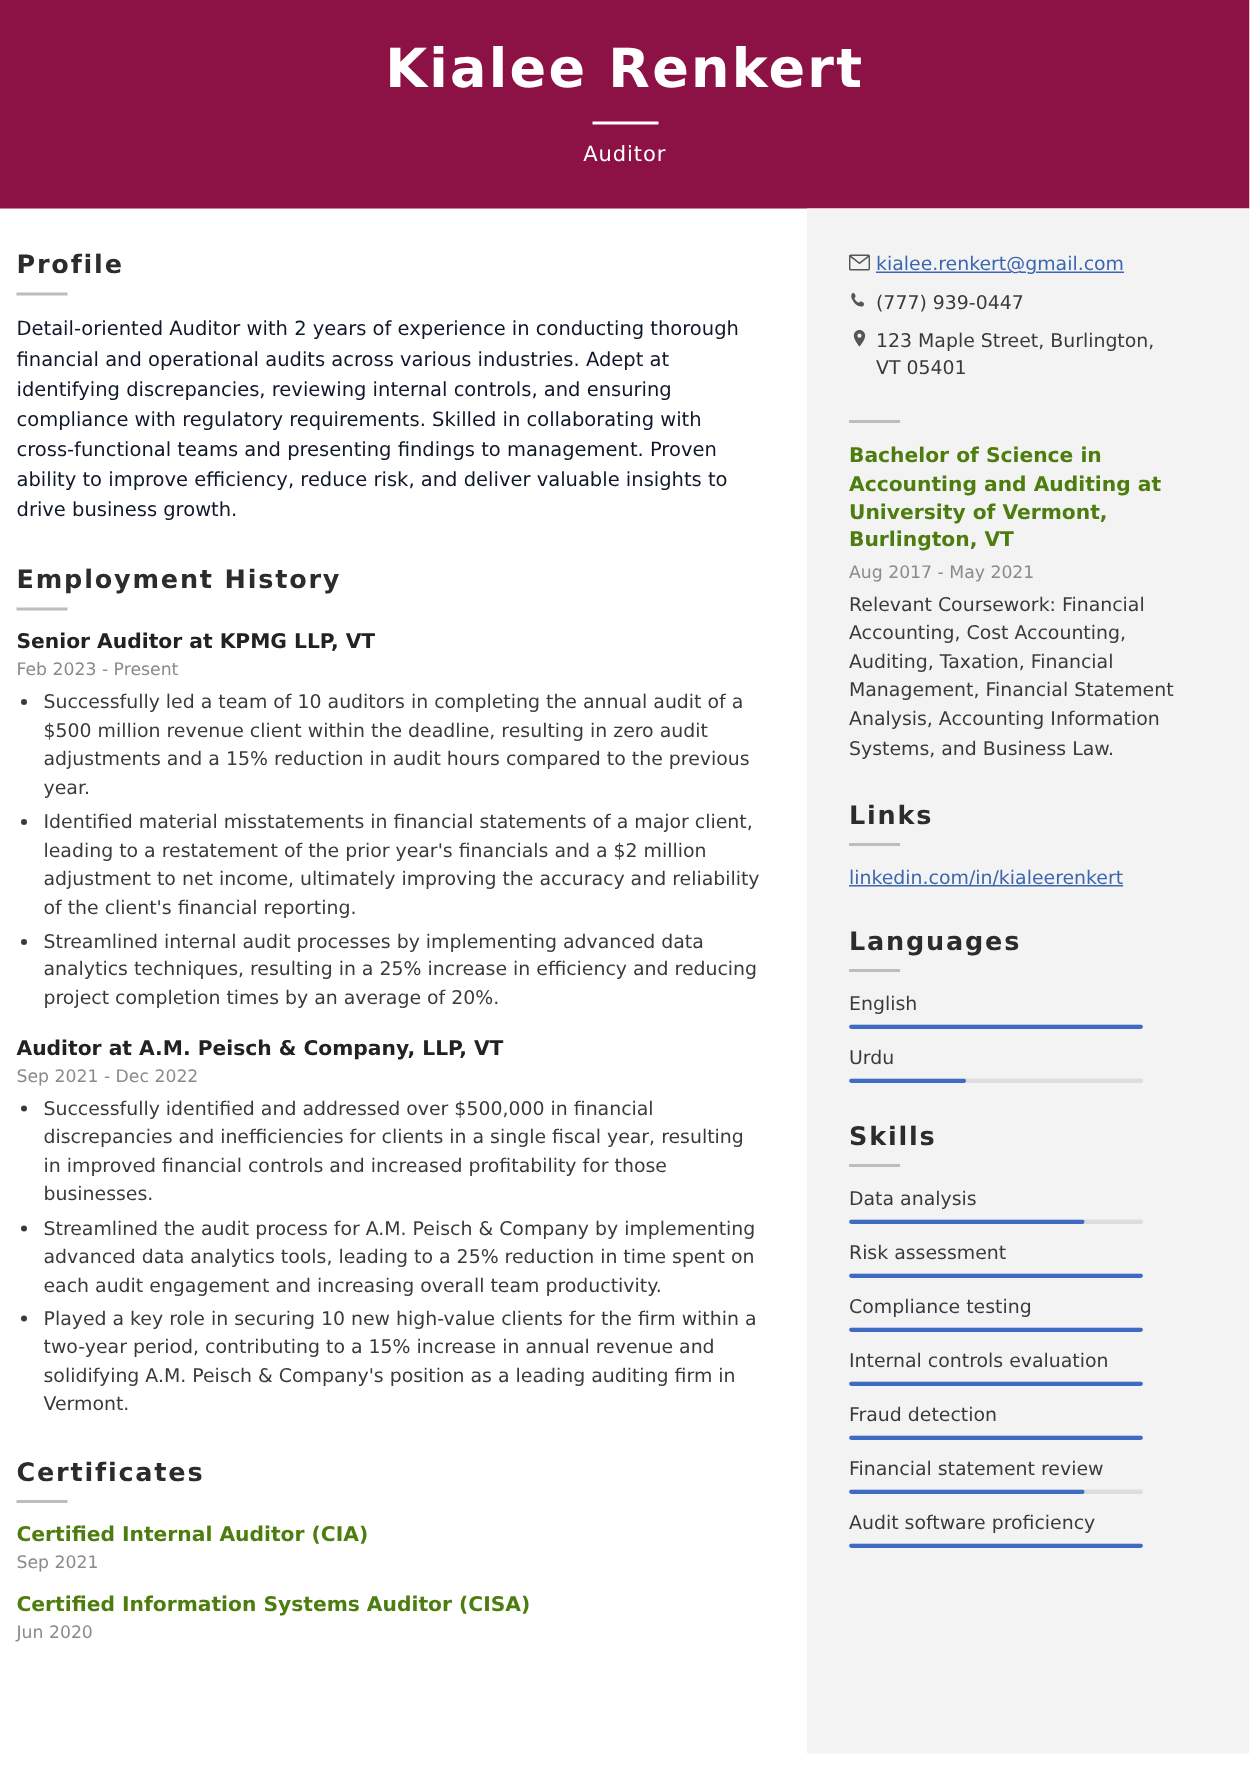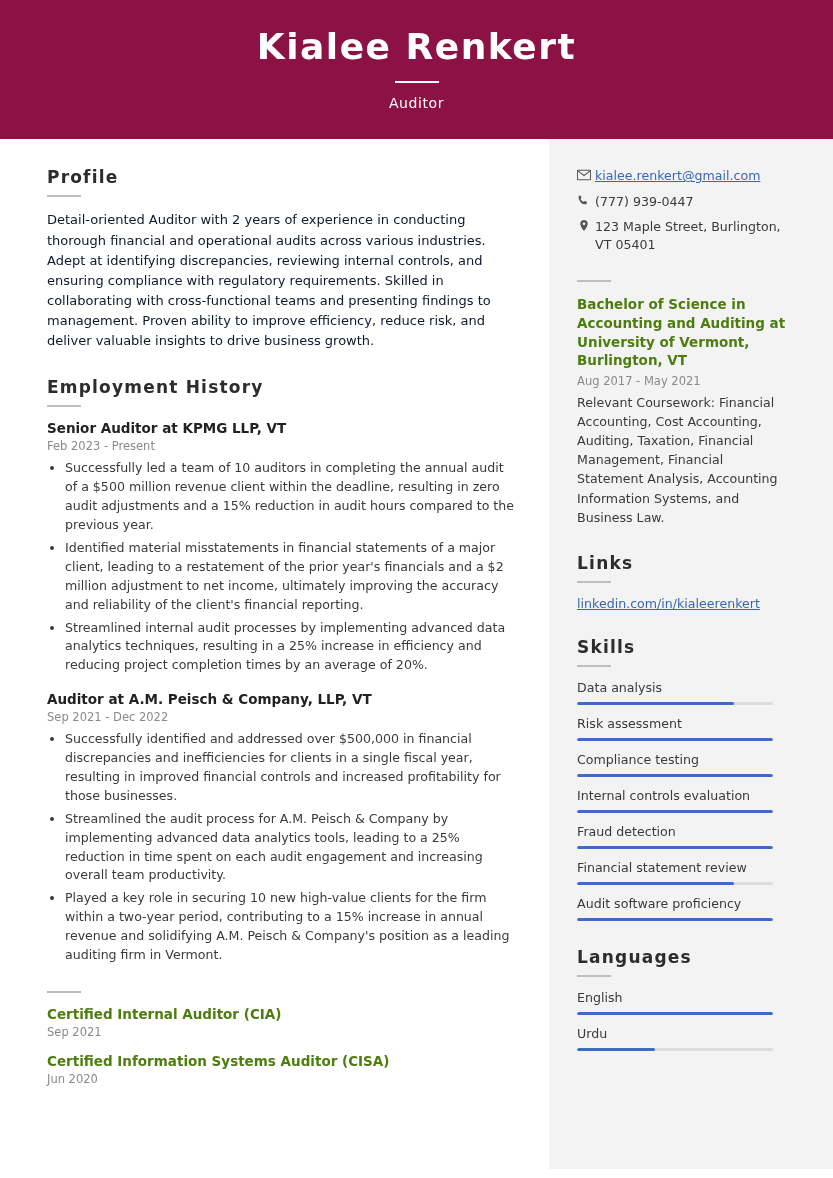--- a/index.html
+++ b/index.html
@@ -42,21 +42,20 @@
     letter-spacing: 0.6px;
   }
   
   .body {
     display: flex;
     align-items: stretch;
   }
   .main {
     width: 538px;
     padding: 28px 30px 30px 11px;
-    margin-left: 36px;
   }
   .side {
     width: 295px;
     background: #f3f3f3;
     padding: 28px 46px 40px 28px;
     min-height: 1030px;
   }
   
   .sec-title {
     font-size: 17px;
@@ -220,20 +219,21 @@
           <div class="job-date">Sep 2021 - Dec 2022</div>
           <ul class="bullets">
             <li>Successfully identified and addressed over $500,000 in financial discrepancies and inefficiencies for clients in a single fiscal year, resulting in improved financial controls and increased profitability for those businesses.</li>
             <li>Streamlined the audit process for A.M. Peisch &amp; Company by implementing advanced data analytics tools, leading to a 25% reduction in time spent on each audit engagement and increasing overall team productivity.</li>
             <li>Played a key role in securing 10 new high-value clients for the firm within a two-year period, contributing to a 15% increase in annual revenue and solidifying A.M. Peisch &amp; Company's position as a leading auditing firm in Vermont.</li>
           </ul>
         </div>
       </div>
 
       <div class="section">
+        <div class="sec-title">Certificates</div>
         <div class="sec-rule"></div>
 
         <div class="cert">
           <div class="cert-title">Certified Internal Auditor (CIA)</div>
           <div class="cert-date">Sep 2021</div>
         </div>
         <div class="cert">
           <div class="cert-title">Certified Information Systems Auditor (CISA)</div>
           <div class="cert-date">Jun 2020</div>
         </div>
@@ -279,20 +279,38 @@
         <div class="edu-desc">Relevant Coursework: Financial Accounting, Cost Accounting, Auditing, Taxation, Financial Management, Financial Statement Analysis, Accounting Information Systems, and Business Law.</div>
       </div>
 
       <div class="section">
         <div class="sec-title">Links</div>
         <div class="sec-rule"></div>
         <a class="link-item" href="#">linkedin.com/in/kialeerenkert</a>
       </div>
 
       <div class="section">
+        <div class="sec-title">Languages</div>
+        <div class="sec-rule"></div>
+
+        <div class="skill">
+          <div class="skill-label">English</div>
+          <div class="bar-track">
+              <div class="bar-fill" style="width: 100%;"></div>
+            </div>
+        </div>
+        <div class="skill">
+          <div class="skill-label">Urdu</div>
+          <div class="bar-track">
+              <div class="bar-fill" style="width: 40%;"></div>
+            </div>
+        </div>
+      </div>
+
+      <div class="section">
         <div class="sec-title">Skills</div>
         <div class="sec-rule"></div>
 
         <div class="skill">
           <div class="skill-label">Data analysis</div>
           <div class="bar-track">
               <div class="bar-fill" style="width: 80%;"></div>
             </div>
         </div>
         <div class="skill">
@@ -322,37 +340,19 @@
         <div class="skill">
           <div class="skill-label">Financial statement review</div>
           <div class="bar-track">
               <div class="bar-fill" style="width: 80%;"></div>
             </div>
         </div>
         <div class="skill">
           <div class="skill-label">Audit software proficiency</div>
           <div class="bar-track">
               <div class="bar-fill" style="width: 100%;"></div>
-            </div>
-        </div>
-      </div>
-
-      <div class="section">
-        <div class="sec-title">Languages</div>
-        <div class="sec-rule"></div>
-
-        <div class="skill">
-          <div class="skill-label">English</div>
-          <div class="bar-track">
-              <div class="bar-fill" style="width: 100%;"></div>
-            </div>
-        </div>
-        <div class="skill">
-          <div class="skill-label">Urdu</div>
-          <div class="bar-track">
-              <div class="bar-fill" style="width: 40%;"></div>
             </div>
         </div>
       </div>
 
     </div>
   </div>
 </div>
 
 </body></html>

